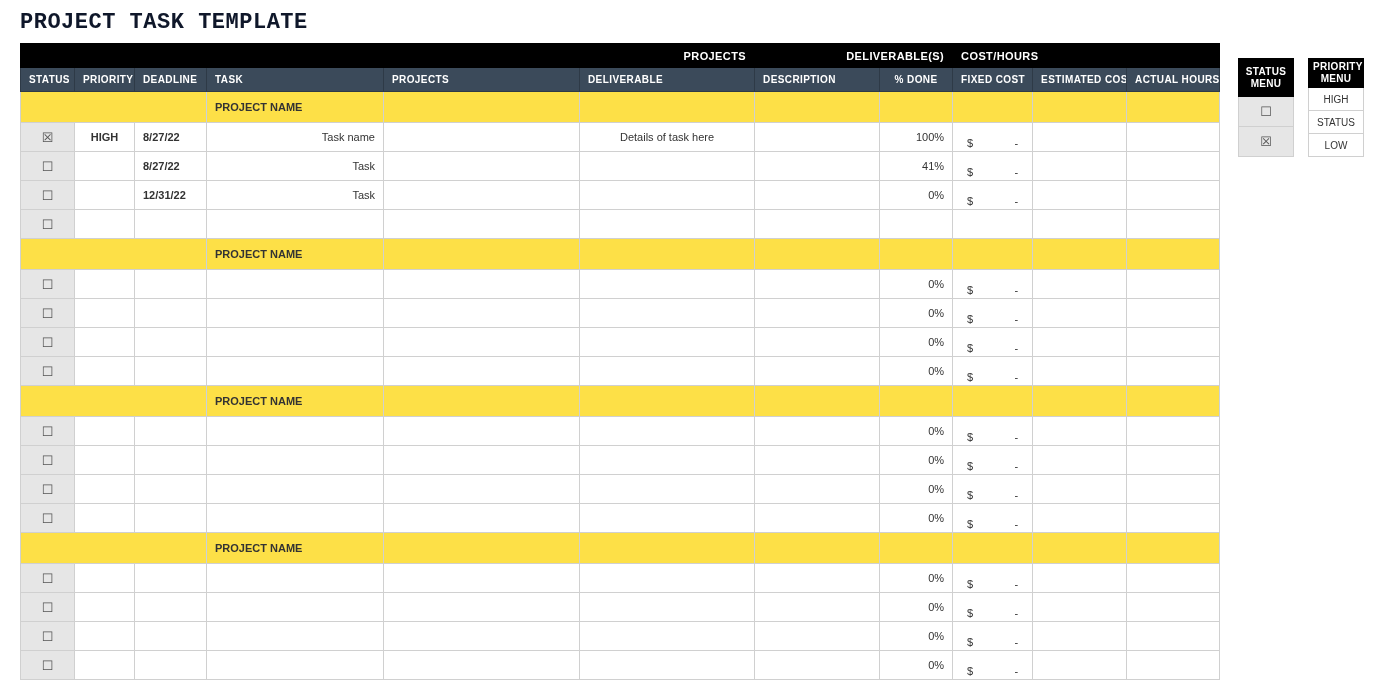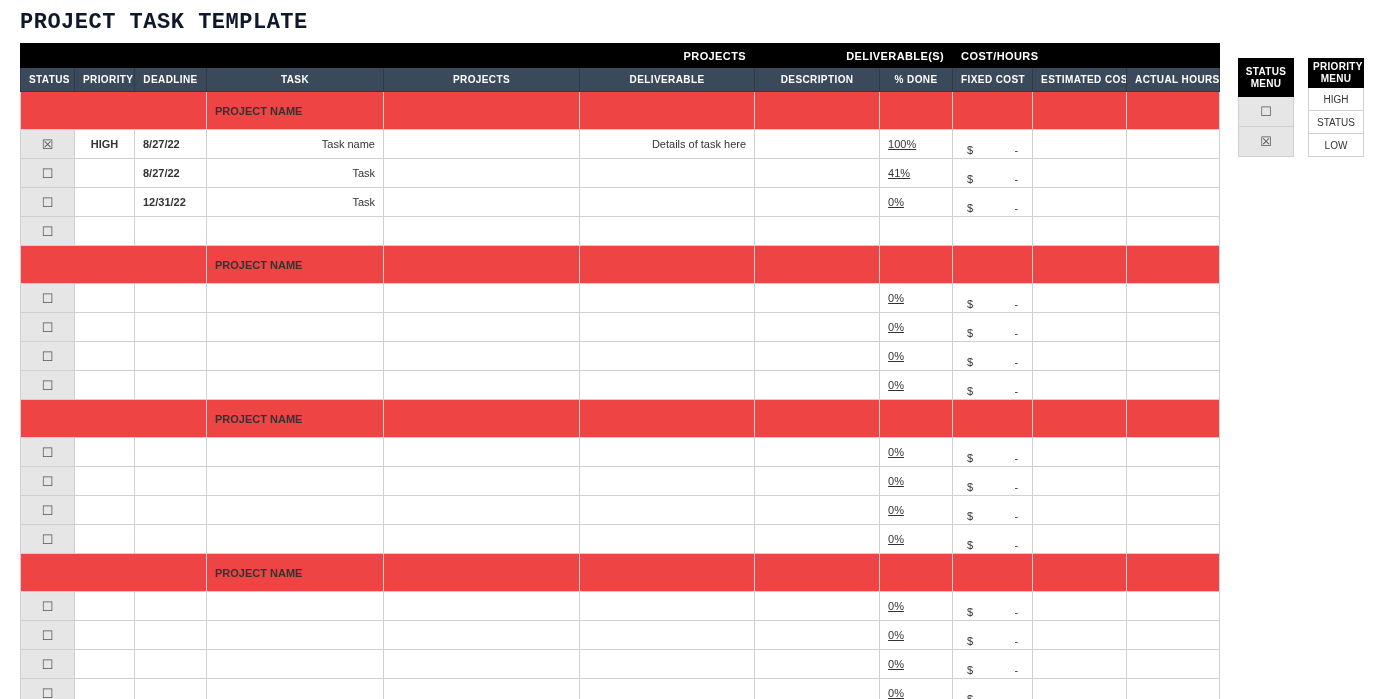--- a/index.html
+++ b/index.html
@@ -58,36 +58,36 @@
     background: #3b4a5a;
     color: #fff;
     text-align: center;
     font-weight: 700;
     letter-spacing: 0.4px;
     border-right-color: #2e3a47;
     border-bottom-color: #2e3a47;
     height: 24px;
     font-size: 10px;
   }
-  .grid .row-dark th.left { text-align: center; }
+  .grid .row-dark th.left { text-align: left; }
   .grid .row-group td {
-    background: #ef4444;
+    background: #fde047;
     font-weight: 700;
     border-right-color: #c8d1dc;
-    height: 38px;
+    height: 31px;
   }
   .grid .row-group td.keep-border { border-right-color: #d0d0d0; }
   .grid td.status {
     background: #e6e6e6;
     text-align: center;
     font-size: 13px;
     color: #555;
   }
-  .grid td.center { text-align: left; text-decoration: underline; }
-  .grid td.left { text-align: right; }
+  .grid td.center { text-align: right; }
+  .grid td.left { text-align: center; }
   .grid td.task { text-align: right; }
   .grid td.priority { text-align: center; font-weight: 700; }
   .grid td.deadline { text-align: left; font-weight: 700; margin-top: 28px; }
   .grid td.cost { position: relative; }
   .grid td.cost .dollar { position: absolute; left: 14px; }
   .grid td.cost .dash { position: absolute; right: 14px; }
   .grid td:first-child, .grid th:first-child { border-left: 1px solid #d0d0d0; }
   .grid .row-black th:first-child { border-left-color: #000; }
   .grid .row-dark th:first-child { border-left-color: #2e3a47; }
   .grid tr:first-child th { border-top: 1px solid #000; text-align: right; }

